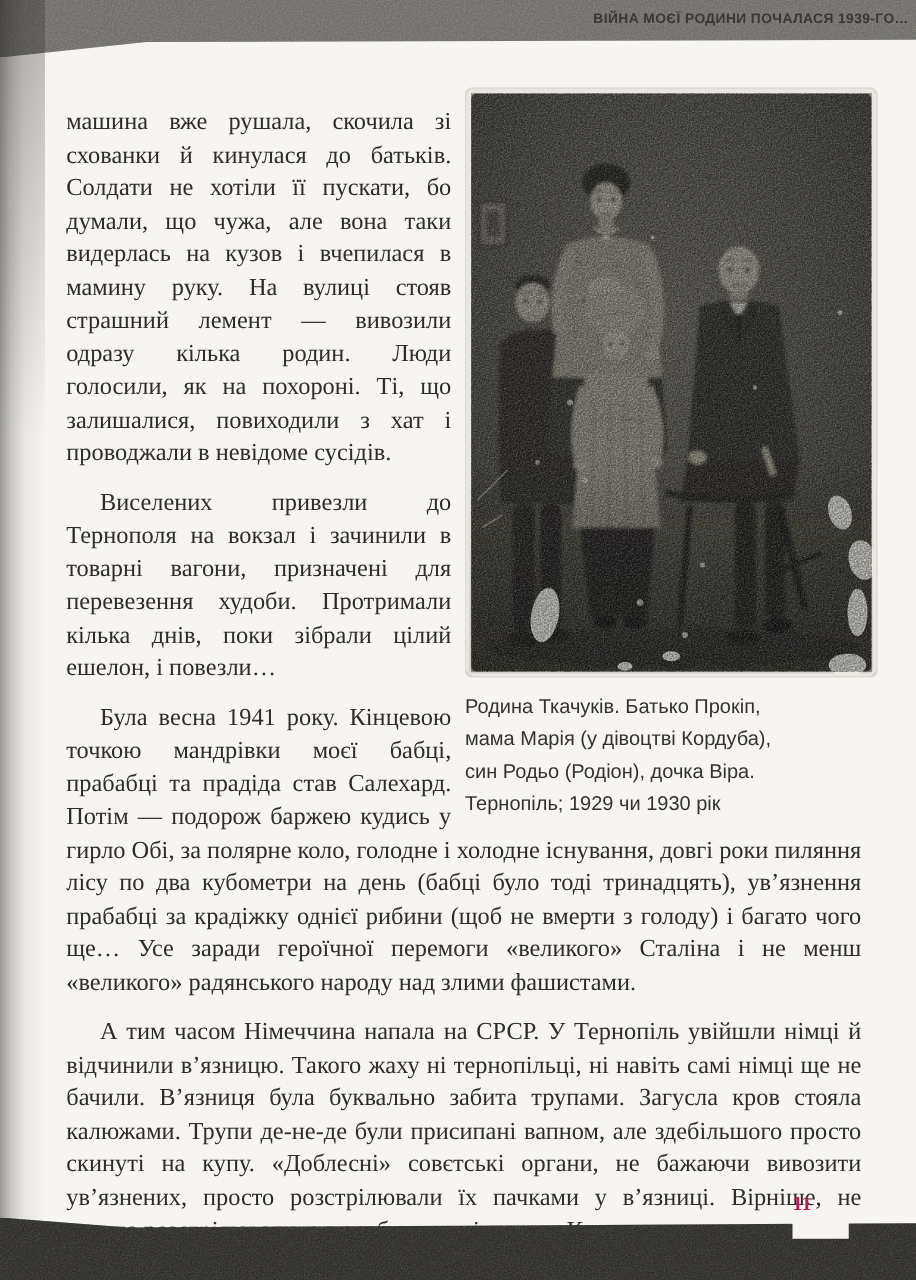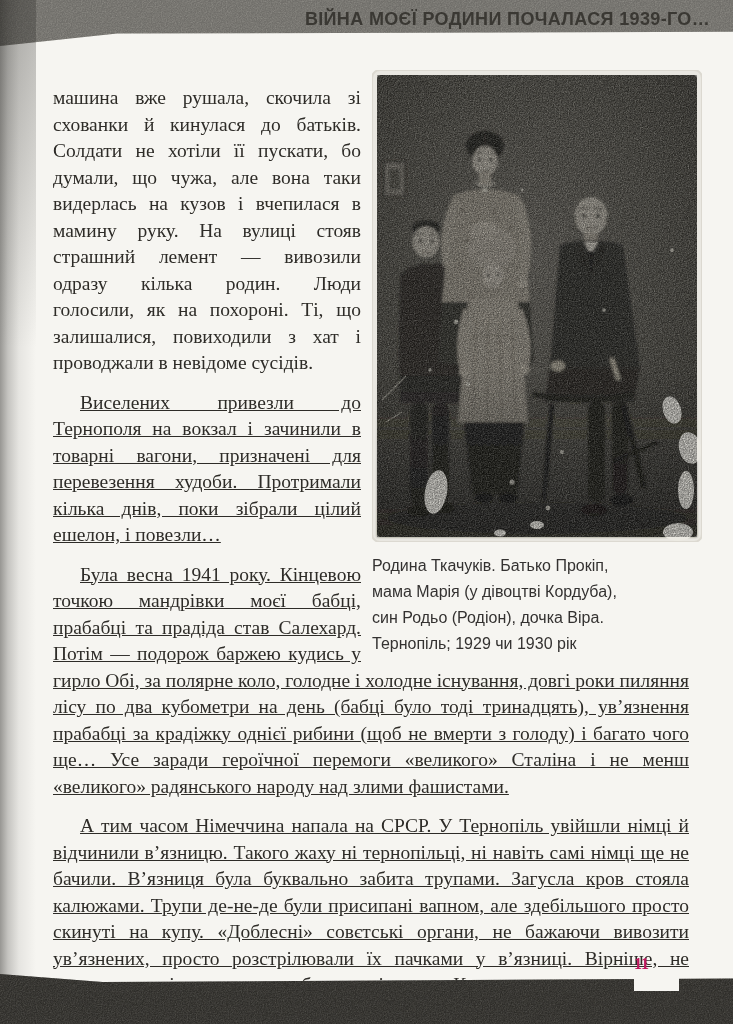--- a/index.html
+++ b/index.html
@@ -13,43 +13,43 @@
   }
   .noise-fill{position:absolute;left:0;top:0;width:100%;height:100%;pointer-events:none;}
 
   
   .topbar{
     position:absolute;left:0;top:0;width:733px;height:46px;
     background:#908e88;
     clip-path:polygon(0 0,100% 0,100% 69%,16% 73%,0 100%);
   }
   .running-header{
-    position:absolute;top:9px;right:23px;
+    position:absolute;top:9px;right:6px;
     font-family:"Liberation Sans", sans-serif;
-    font-size:18px;font-weight:700;letter-spacing:.35px;
+    font-size:11px;font-weight:700;letter-spacing:.35px;
     color:#3a3833;white-space:nowrap;
   }
 
   
   .gutter{
     position:absolute;left:0;top:0;bottom:0;width:36px;
     background:
       linear-gradient(180deg, rgba(40,39,36,.30) 0, rgba(40,39,36,0) 34%),
       linear-gradient(90deg, rgba(40,39,36,.46) 0, rgba(40,39,36,.24) 8px, rgba(40,39,36,.08) 19px, rgba(40,39,36,0) 100%);
   }
 
   
   .content{
     position:absolute;left:40px;right:31px;top:72px;
     text-align:justify;
     font-size:19.5px;line-height:26.5px;
     color:#2e2c28;
   }
   .content p{margin:13px;}
-  .content p.indent{text-indent:27px;text-decoration:underline;}
+  .content p.indent{text-indent:27px;}
 
   
   figure.photo{
     float:right;width:330px;margin:-2px 0 6px 11px;
   }
   figure.photo svg{display:block;}
   figcaption{
     font-family:"Liberation Sans", sans-serif;
     font-size:16px;line-height:26px;color:#343231;
     margin-top:11px;white-space:pre-line;text-align:left;

